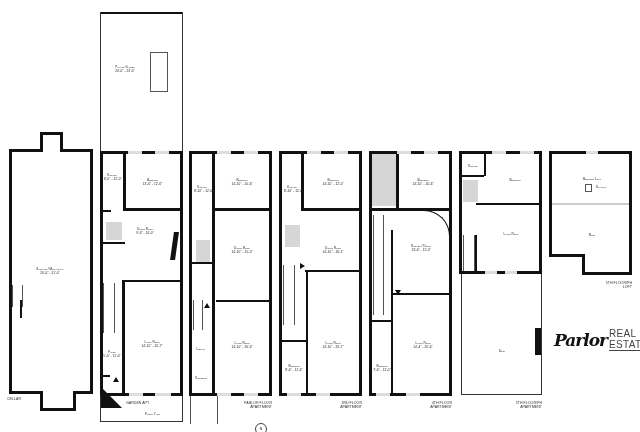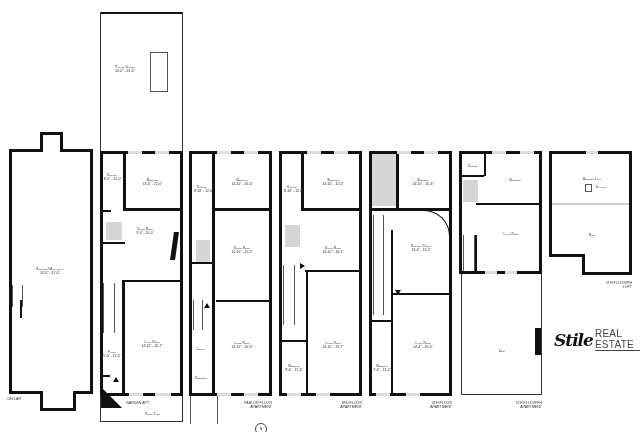--- a/index.html
+++ b/index.html
@@ -230,15 +230,15 @@
   <div style="position:absolute;left:552px;top:203px;width:77px;height:1.5px;background:#ccc;"></div>
   <div style="position:absolute;left:585px;top:184px;width:5px;height:6px;border:0.6px solid #555;"></div>
   <div class="room-label" style="left:578px;top:178px;width:28px;">Bedroom Loft</div>
   <div class="room-label" style="left:592px;top:186px;width:18px;">Skylight</div>
   <div class="room-label" style="left:582px;top:234px;width:20px;">Roof</div>
   <div class="floor-label" style="left:586px;top:281px;width:46px;">5th Floor/PH
 Loft</div>
 </div>
 
 <div class="logo" style="left:554px;top:328px;">
-  <span class="logo-script">Stile</span>
+  <span class="logo-script">Parlor</span>
   <span class="logo-text">REAL ESTATE</span>
 </div>
 
 </body></html>

